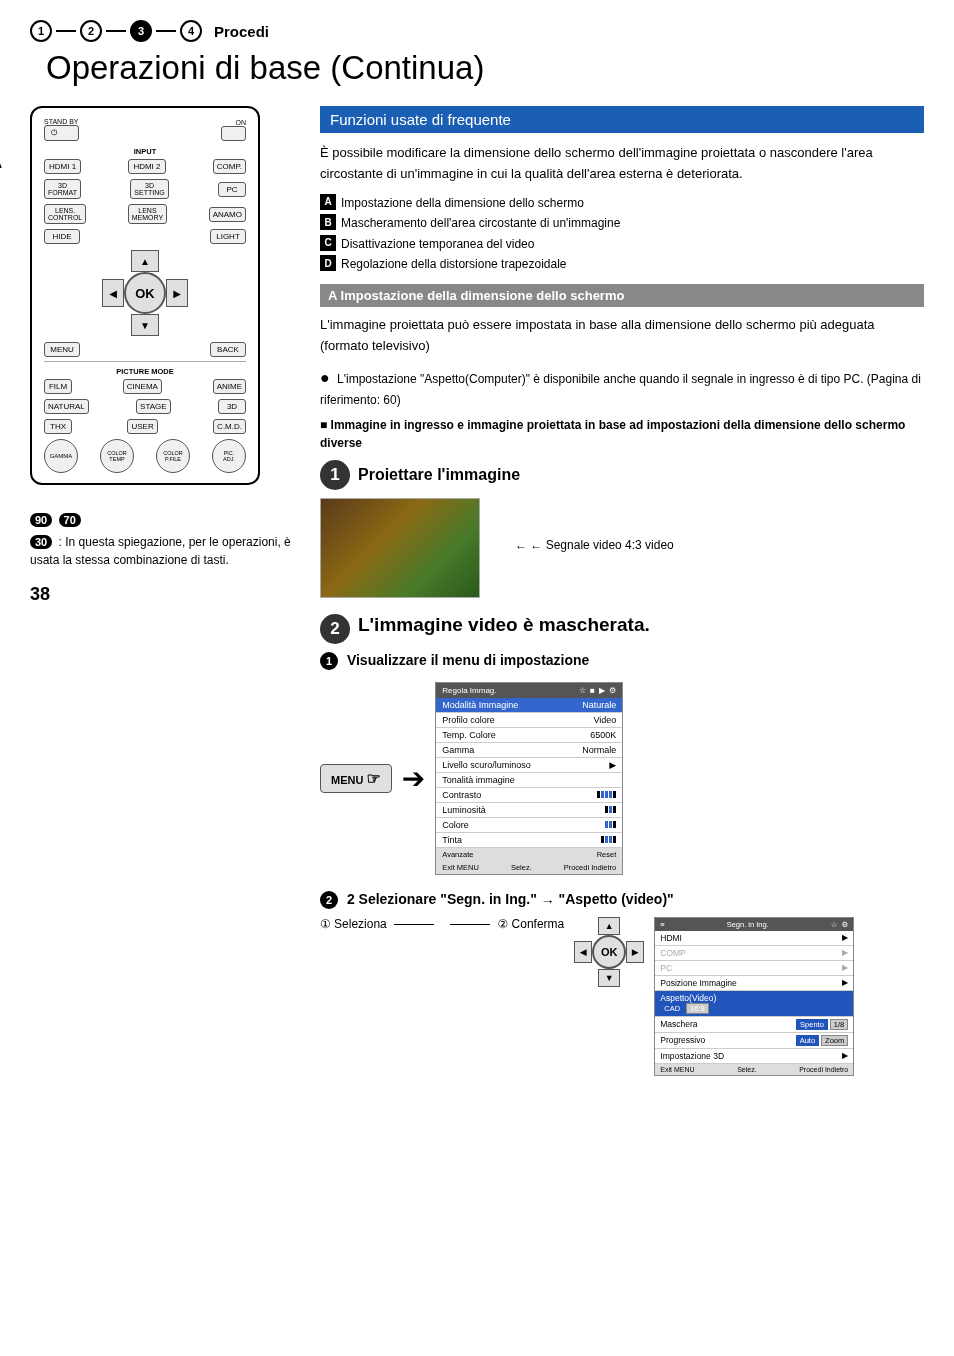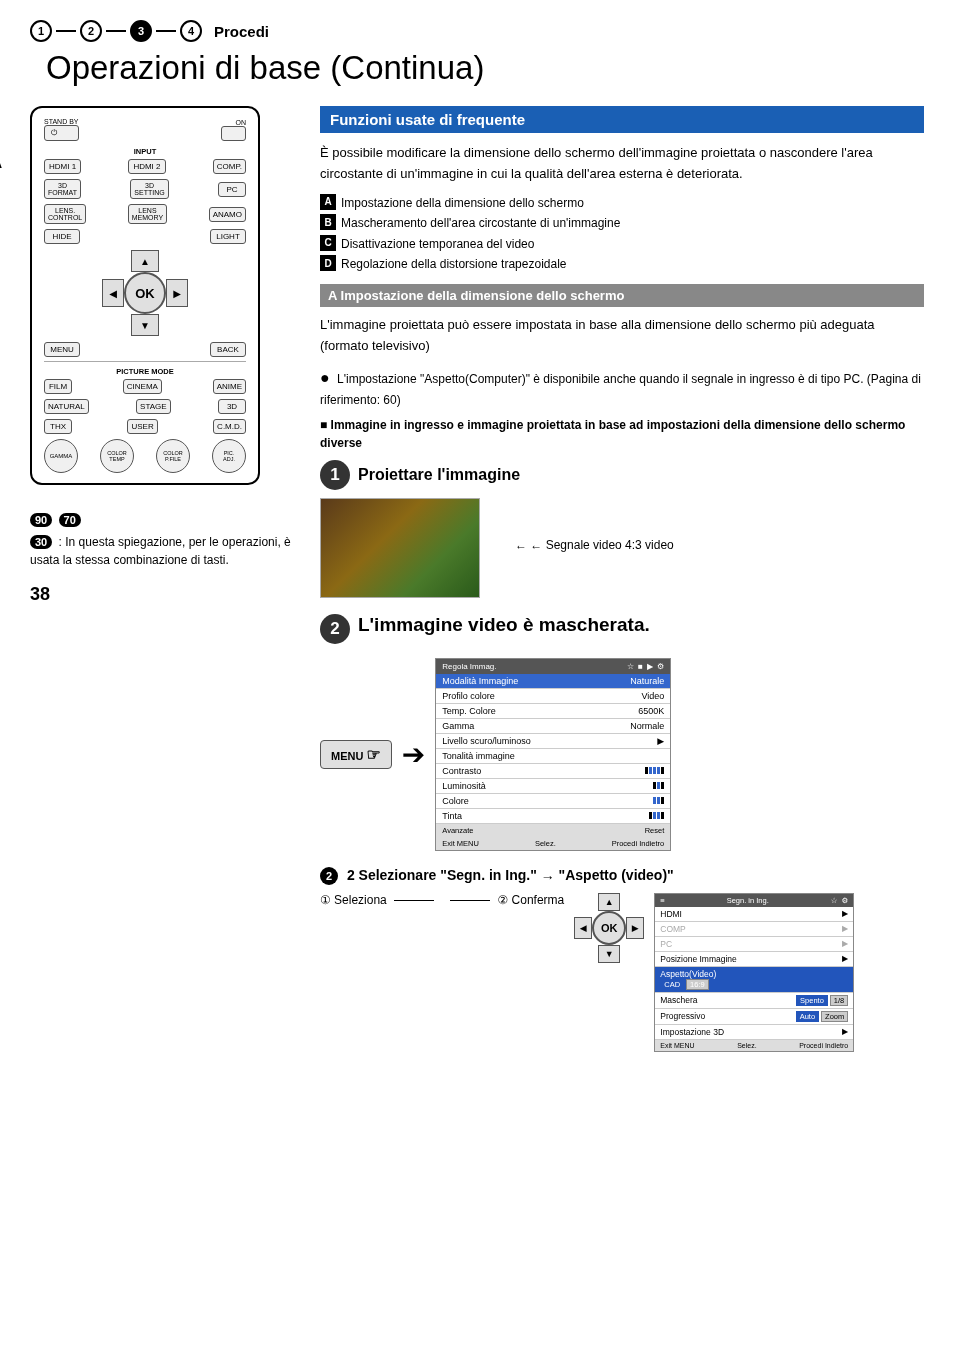--- a/index.html
+++ b/index.html
@@ -199,21 +199,21 @@
       font-weight: bold;
       margin-right: 3px;
     }
 
     
     .section-banner {
       background: #1a5fb4;
       color: #fff;
       padding: 5px 10px;
       font-size: 15px;
-      font-weight: bold;
+      font-weight: normal;
       margin-bottom: 10px;
     }
     .intro-text {
       font-size: 13px;
       line-height: 1.6;
       margin-bottom: 8px;
     }
     .abcd-list {
       margin-bottom: 10px;
       line-height: 1.7;
@@ -322,21 +322,21 @@
       border-radius: 50%;
       text-align: center;
       line-height: 18px;
       font-size: 11px;
       margin-right: 5px;
     }
 
     
     .menu-screen {
       border: 1px solid #888;
-      width: 236px;
+      width: 188px;
       font-size: 9px;
       margin: 6px 0;
       background: #eee;
     }
     .menu-header {
       background: #555;
       color: #fff;
       padding: 3px 6px;
       display: flex;
       justify-content: space-between;
@@ -680,20 +680,24 @@
         <span>← Segnale video 4:3 video</span>
       </div>
     </div>
 
     <div class="step2-section">
       <div class="step-header">
         <div class="step-num-circle">2</div>
         <span class="step2-title">L'immagine video è mascherata.</span>
       </div>
 
+      <div class="sub-step">
+        <span class="sub-step-num">1</span>
+        <span>Visualizzare il menu di impostazione</span>
+      </div>
 
       <div class="menu-arrow-container">
         <div class="menu-button-icon">
           <span>MENU</span>
           <span style="font-size:16px;">☞</span>
         </div>
         <span class="big-arrow">➔</span>
 
         <div class="menu-screen">
           <div class="menu-header">

